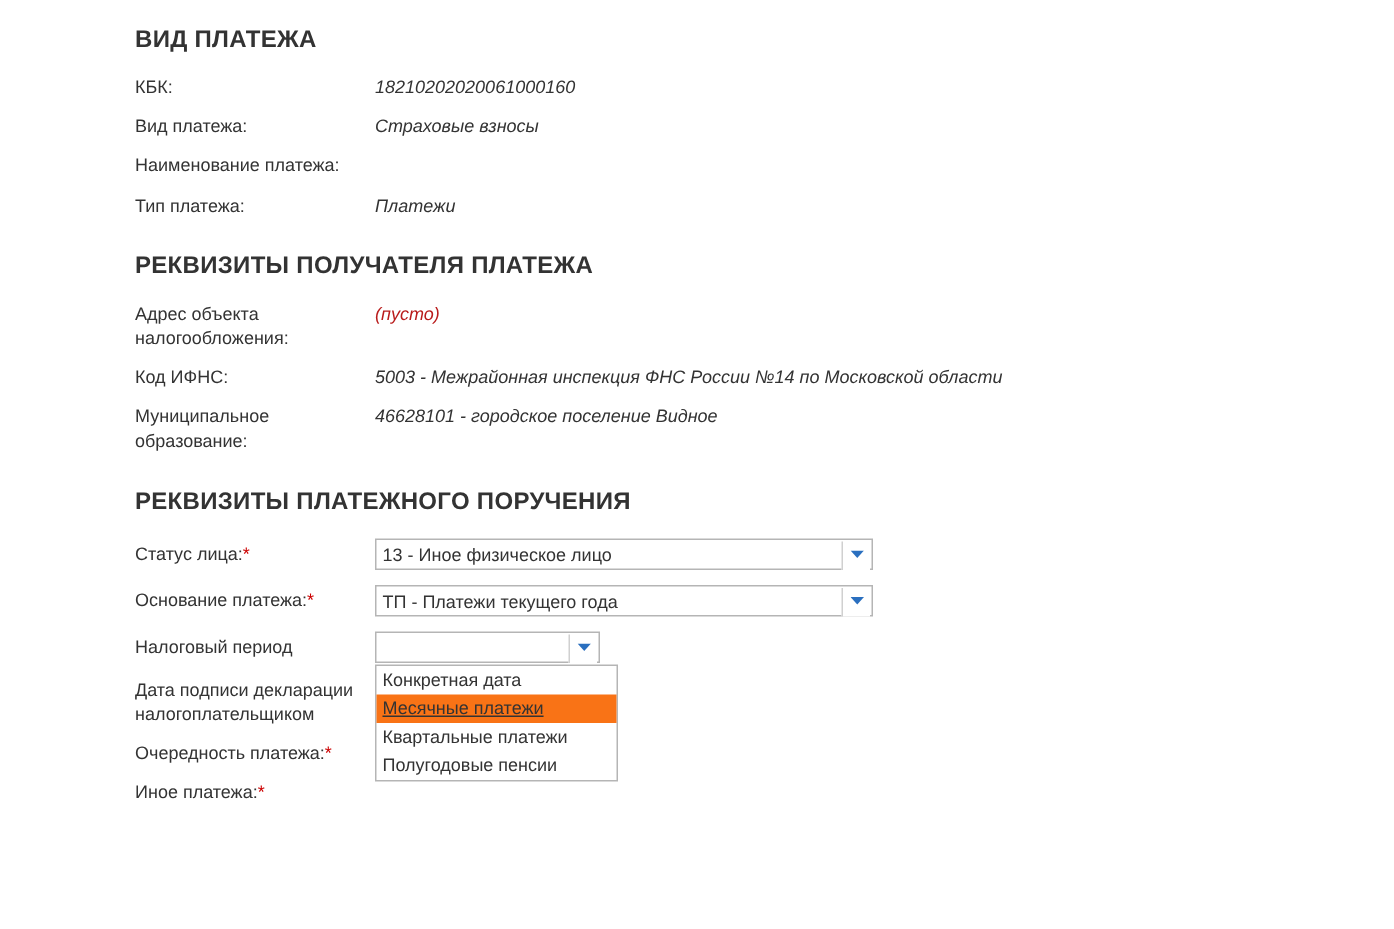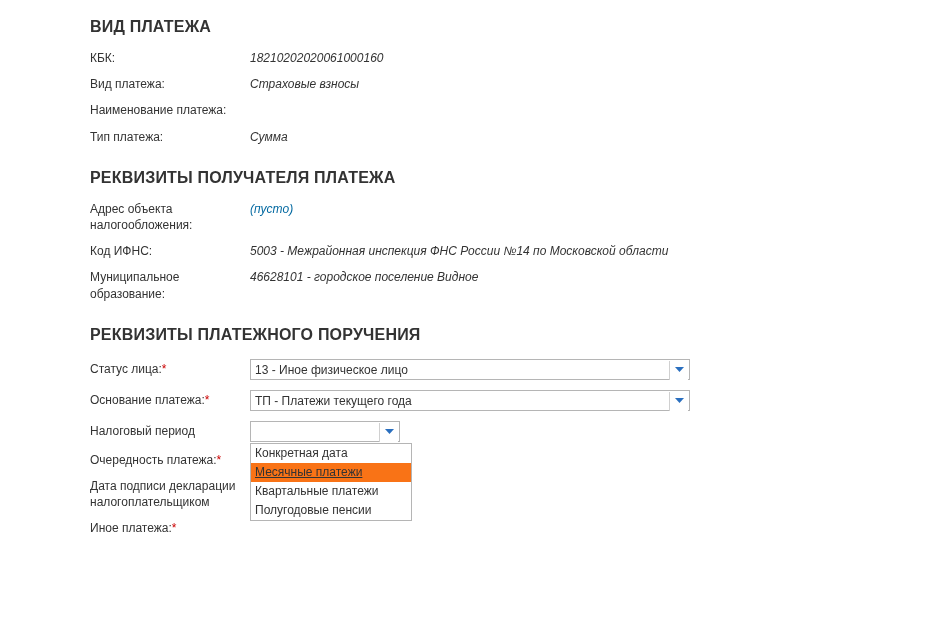--- a/index.html
+++ b/index.html
@@ -34,21 +34,21 @@
     flex: 0 0 160px;
     line-height: 1.35;
   }
   .row .value {
     flex: 1;
     font-style: italic;
     line-height: 1.35;
     max-width: 440px;
   }
   .row .value.empty {
-    color: #0369a1;
+    color: #b91c1c;
   }
   .req-star { color: #c00; }
   .select-row {
     display: flex;
     align-items: center;
     padding: 5px 0;
   }
   .select-row .label {
     width: 160px;
     flex: 0 0 160px;
@@ -63,21 +63,21 @@
     height: 21px;
     border: 1px solid #b5b5b5;
     background: #fff;
     font-size: 12px;
     padding: 2px 22px 2px 4px;
     line-height: 17px;
     box-sizing: border-box;
     position: relative;
     cursor: pointer;
   }
-  .select-ctrl.w-wide { width: 440px; }
+  .select-ctrl.w-wide { width: 332px; }
   .select-ctrl.w-narrow { width: 150px; }
   .select-arrow {
     position: absolute;
     right: 1px;
     top: 1px;
     width: 19px;
     height: 19px;
     background: #fff;
     display: flex;
     align-items: center;
@@ -121,21 +121,21 @@
   </div>
   <div class="row">
     <div class="label">Вид платежа:</div>
     <div class="value">Страховые взносы</div>
   </div>
   <div class="row">
     <div class="label">Наименование платежа:</div>
   </div>
   <div class="row">
     <div class="label">Тип платежа:</div>
-    <div class="value">Сумма</div>
+    <div class="value">Платежи</div>
   </div>
 
   <h2 class="section-title">РЕКВИЗИТЫ ПОЛУЧАТЕЛЯ ПЛАТЕЖА</h2>
 
   <div class="row">
     <div class="label">Адрес объекта налогообложения:</div>
     <div class="value empty">(пусто)</div>
   </div>
   <div class="row">
     <div class="label">Код ИФНС:</div>
@@ -194,28 +194,28 @@
       <div class="dropdown-list" id="period-options">
           <div class="opt">Конкретная дата</div>
           <div class="opt highlight">Месячные платежи</div>
           <div class="opt">Квартальные платежи</div>
           <div class="opt">Полугодовые пенсии</div>
         </div>
     </div>
   </div>
 
   <div class="select-row">
+    <div class="label">Дата подписи декларации налогоплательщиком</div>
+  </div>
+
+  <div class="select-row">
     <div class="label">
       <span>Очередность платежа:</span><span class="req-star">*</span>
     </div>
   </div>
 
   <div class="select-row">
-    <div class="label">Дата подписи декларации налогоплательщиком</div>
-  </div>
-
-  <div class="select-row">
     <div class="label">
       <span>Иное платежа:</span><span class="req-star">*</span>
     </div>
   </div>
 
 </div>
 
 </body></html>

